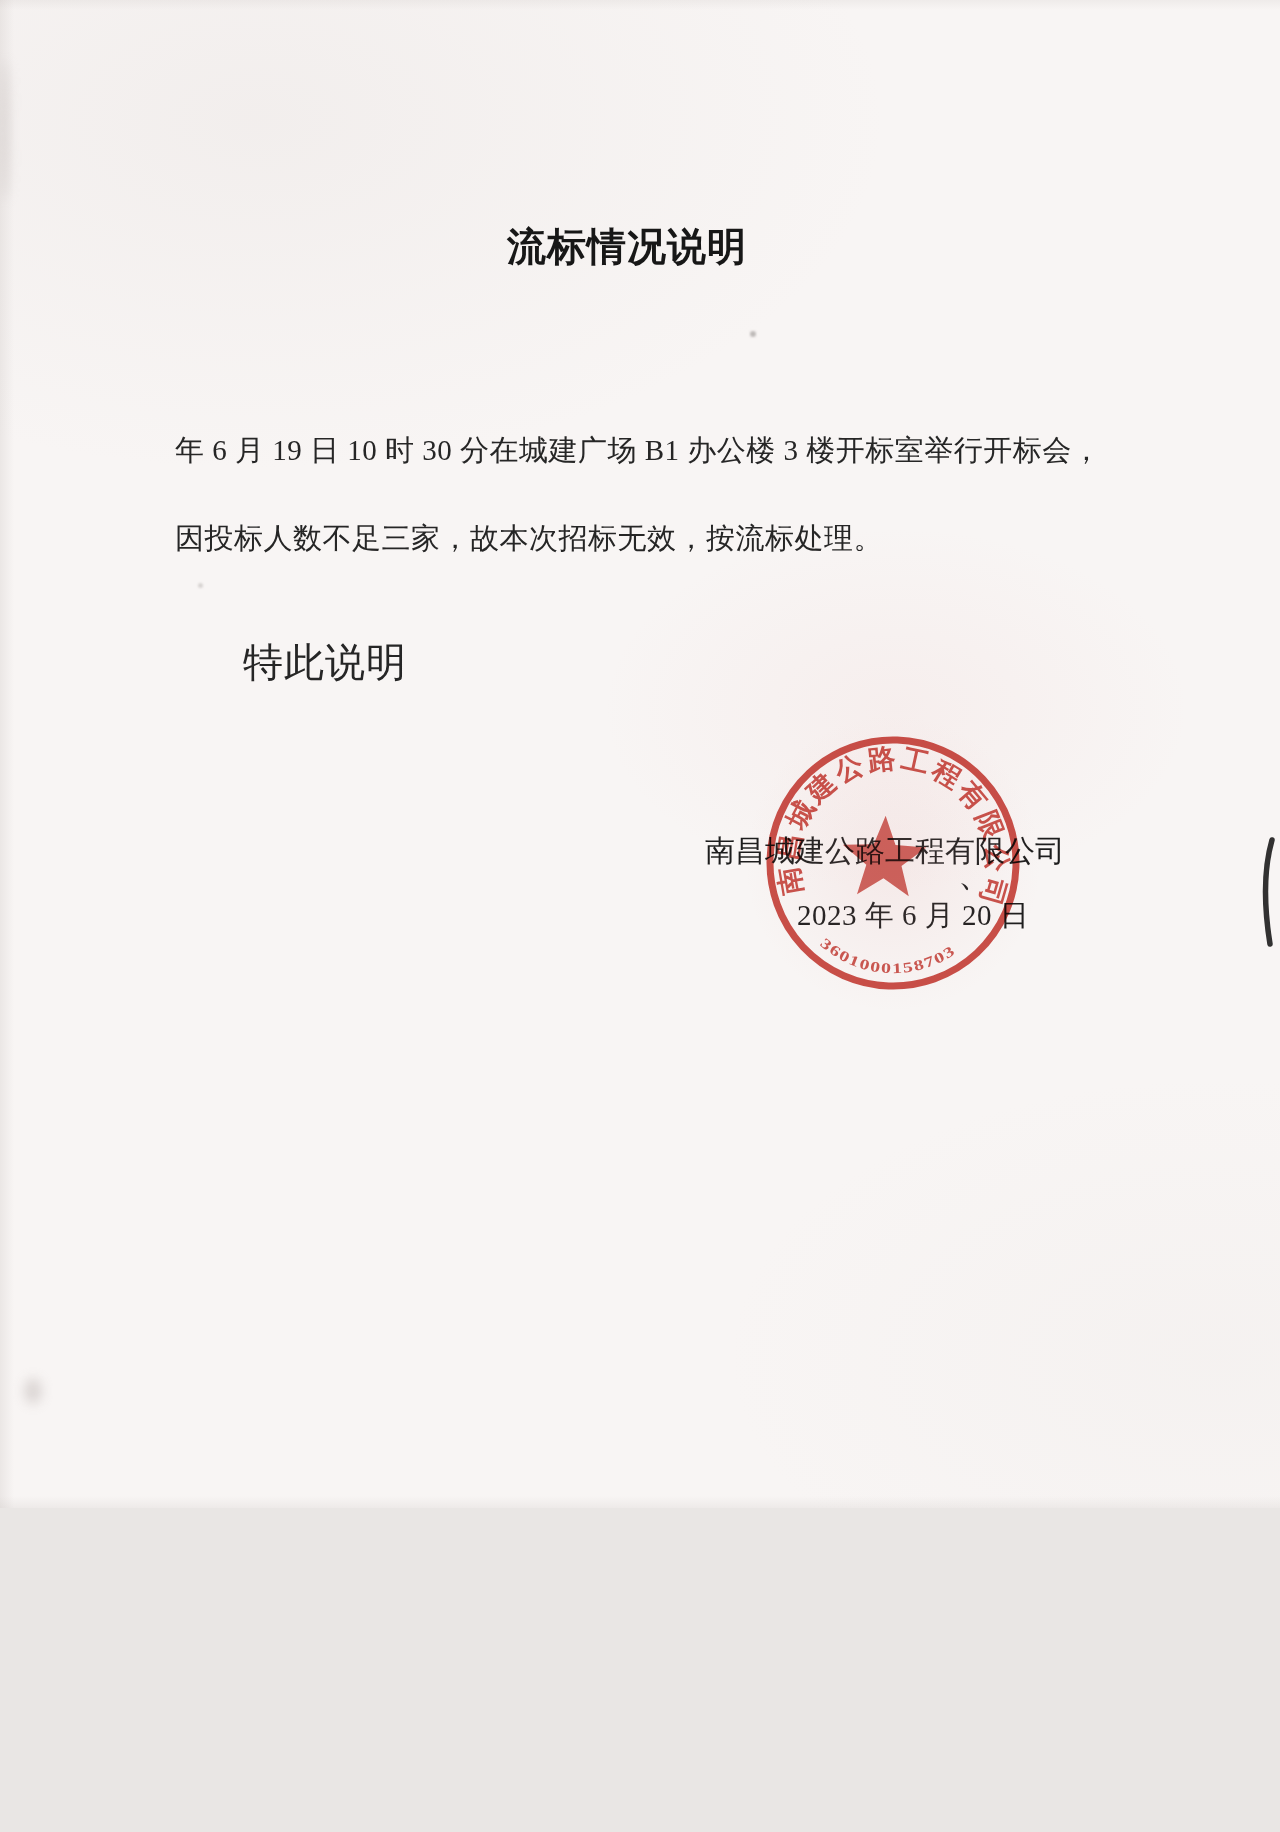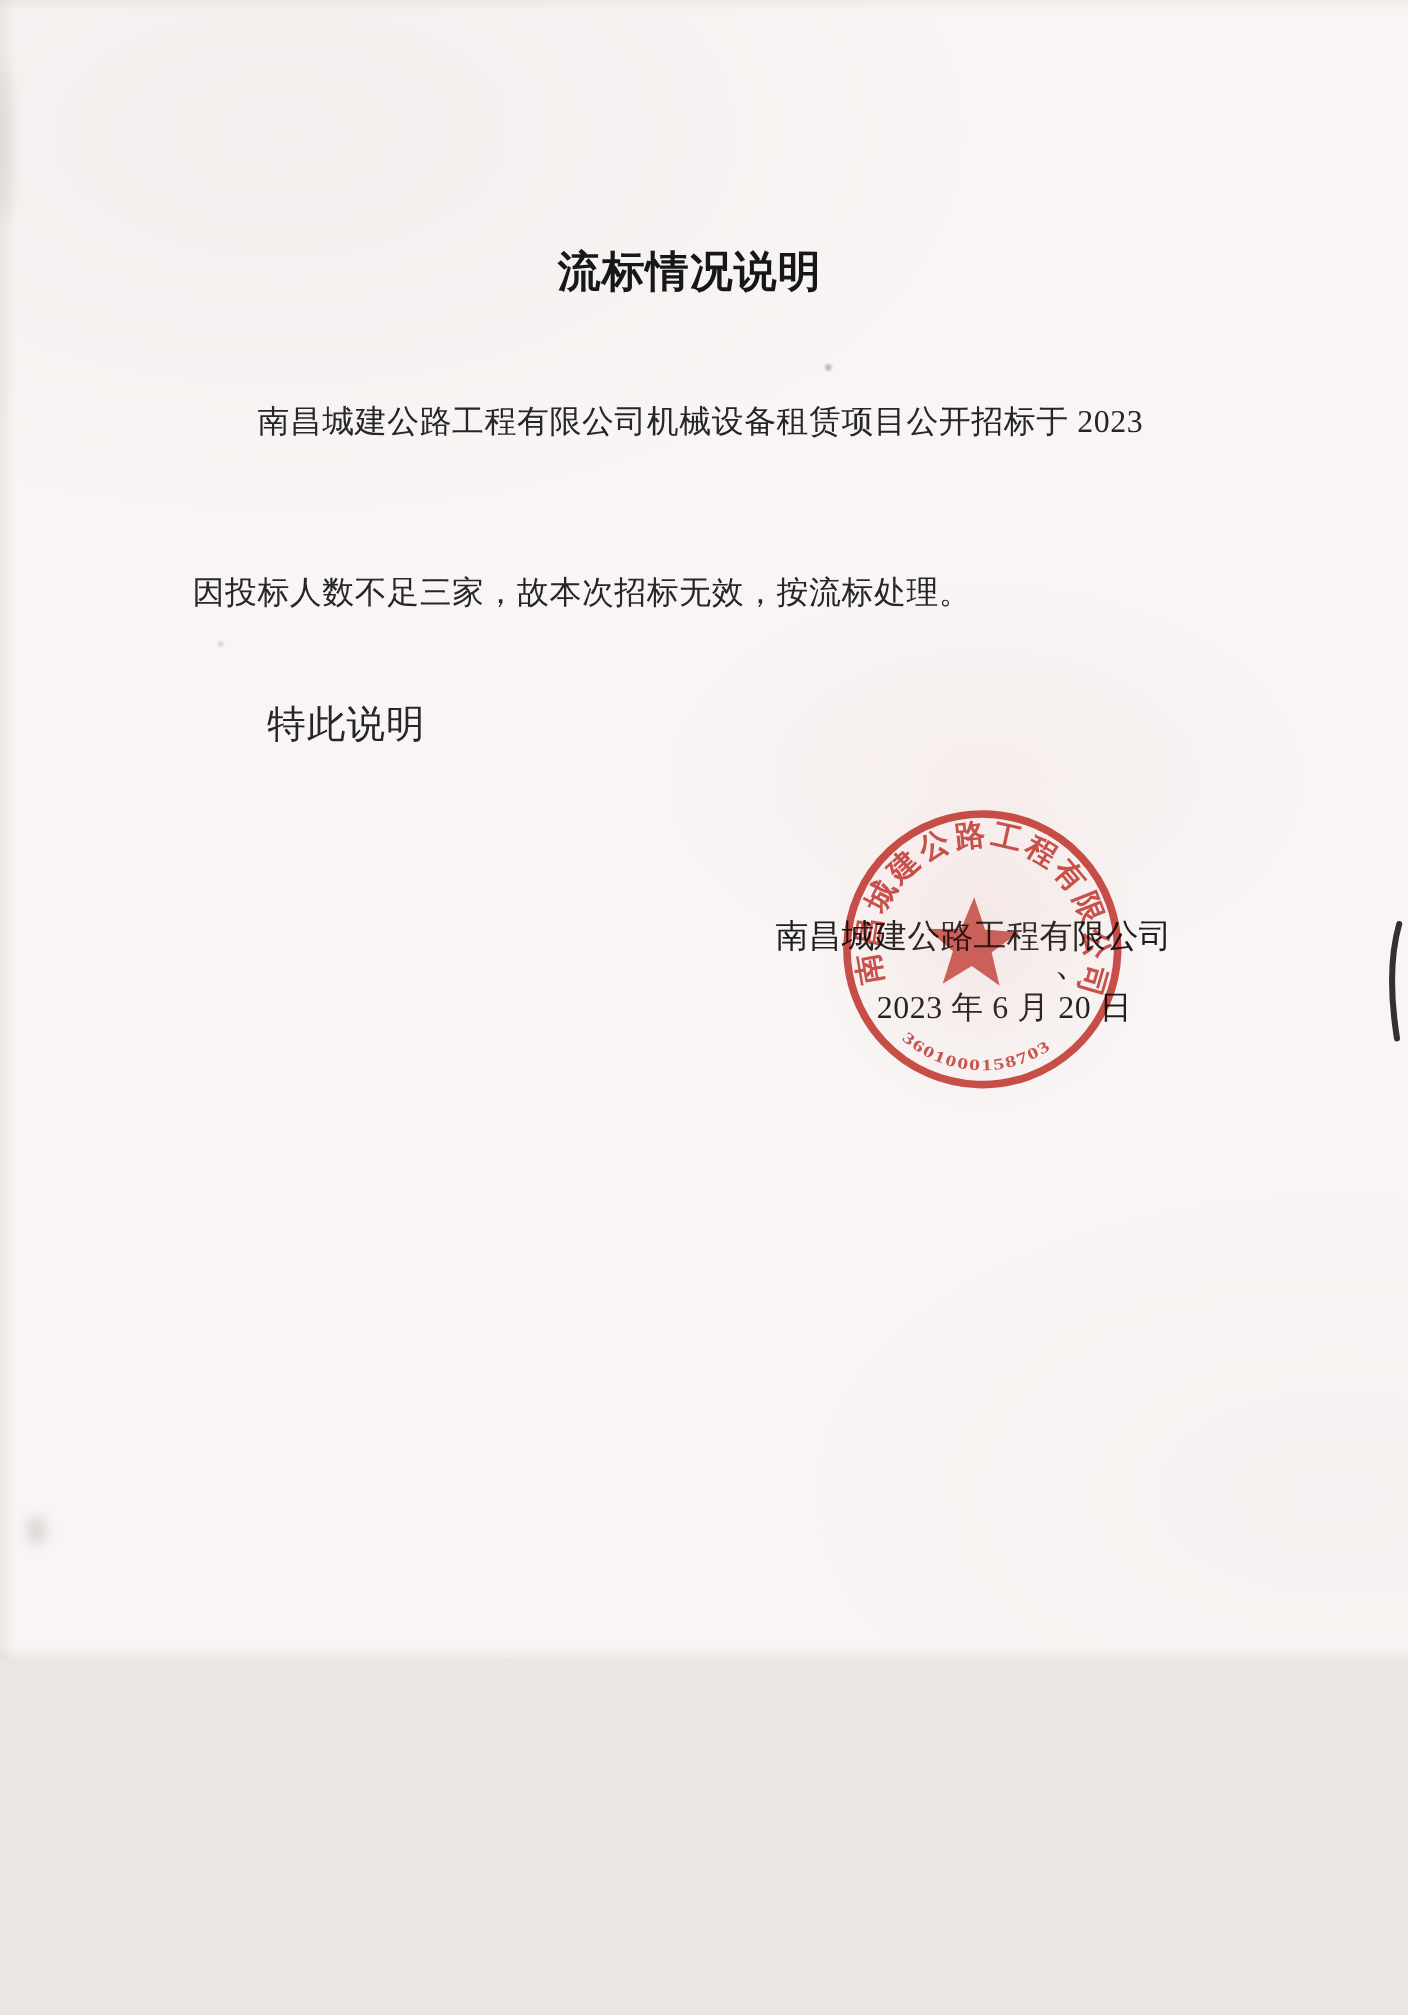--- a/index.html
+++ b/index.html
@@ -30,21 +30,21 @@
   }
   .body-line{
     position:absolute;
     font-size:29px;color:#262626;white-space:nowrap;letter-spacing:0.5px;
   }
   .line1{left:234px;top:364px;}
   .line2{left:175px;top:431px;}
   .line3{left:175px;top:519px;}
   .closing{
     position:absolute;left:243px;top:635px;
-    font-size:35px;color:#262626;white-space:nowrap;letter-spacing:1px;
+    font-size:40px;color:#262626;white-space:nowrap;letter-spacing:1px;
   }
   .sig-company{
     position:absolute;left:705px;top:831px;
     font-size:30px;color:#1d1d1d;white-space:nowrap;
   }
   .sig-date{
     position:absolute;left:797px;top:896px;
     font-size:29px;color:#1d1d1d;white-space:nowrap;letter-spacing:0.5px;
   }
   .stray-mark{
@@ -74,22 +74,22 @@
 </style>
 </head>
 <body>
 
 <div class="page">
 
   <div class="scan-shade"></div>
 
   <h1 class="doc-title" style="margin:0">流标情况说明</h1>
 
-  <div class="body-line line1">南昌城建公路工程有限公司机械设备租赁项目公开招标于 2023</div>
 
+  <div class="body-line line2">年 6 月 19 日 10 时 30 分在城建广场 B1 办公楼 3 楼开标室举行开标会，</div>
 
   <div class="body-line line3">因投标人数不足三家，故本次招标无效，按流标处理。</div>
 
   <div class="closing">特此说明</div>
 
   <div class="sig-company">南昌城建公路工程有限公司</div>
 
   <div class="sig-date">2023 年 6 月 20 日</div>
 
   <div class="stray-mark">、</div>

